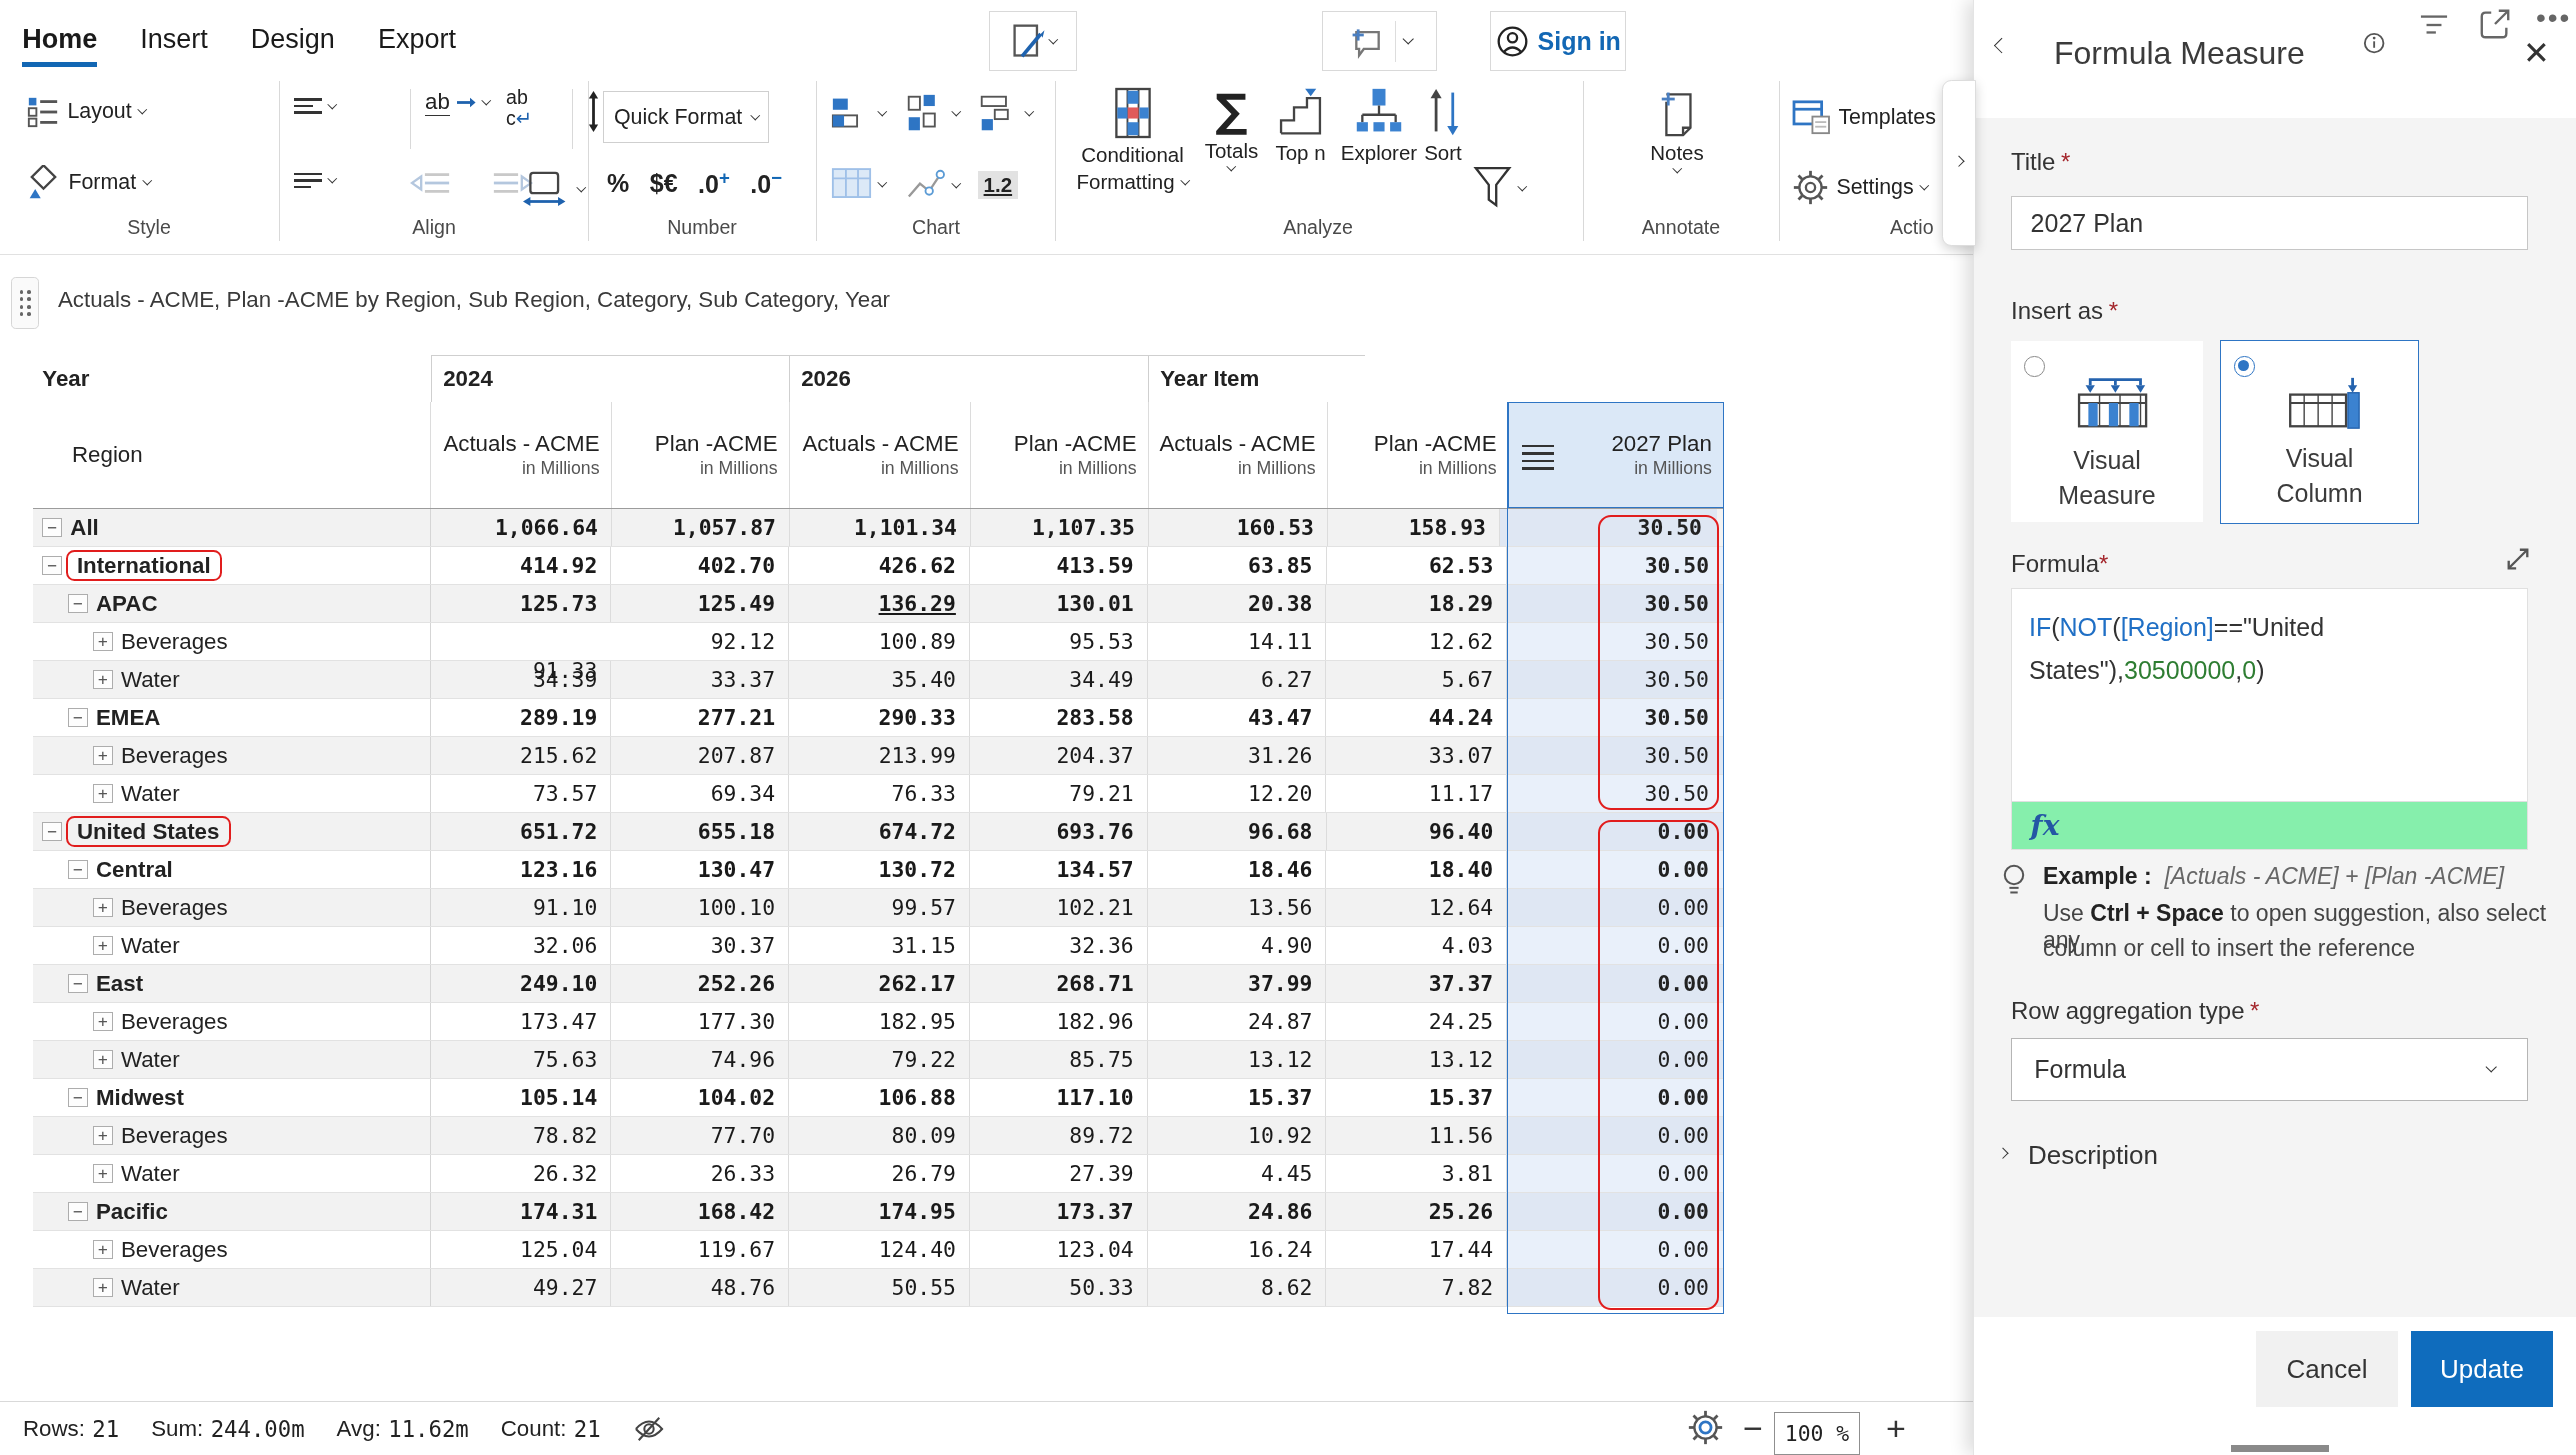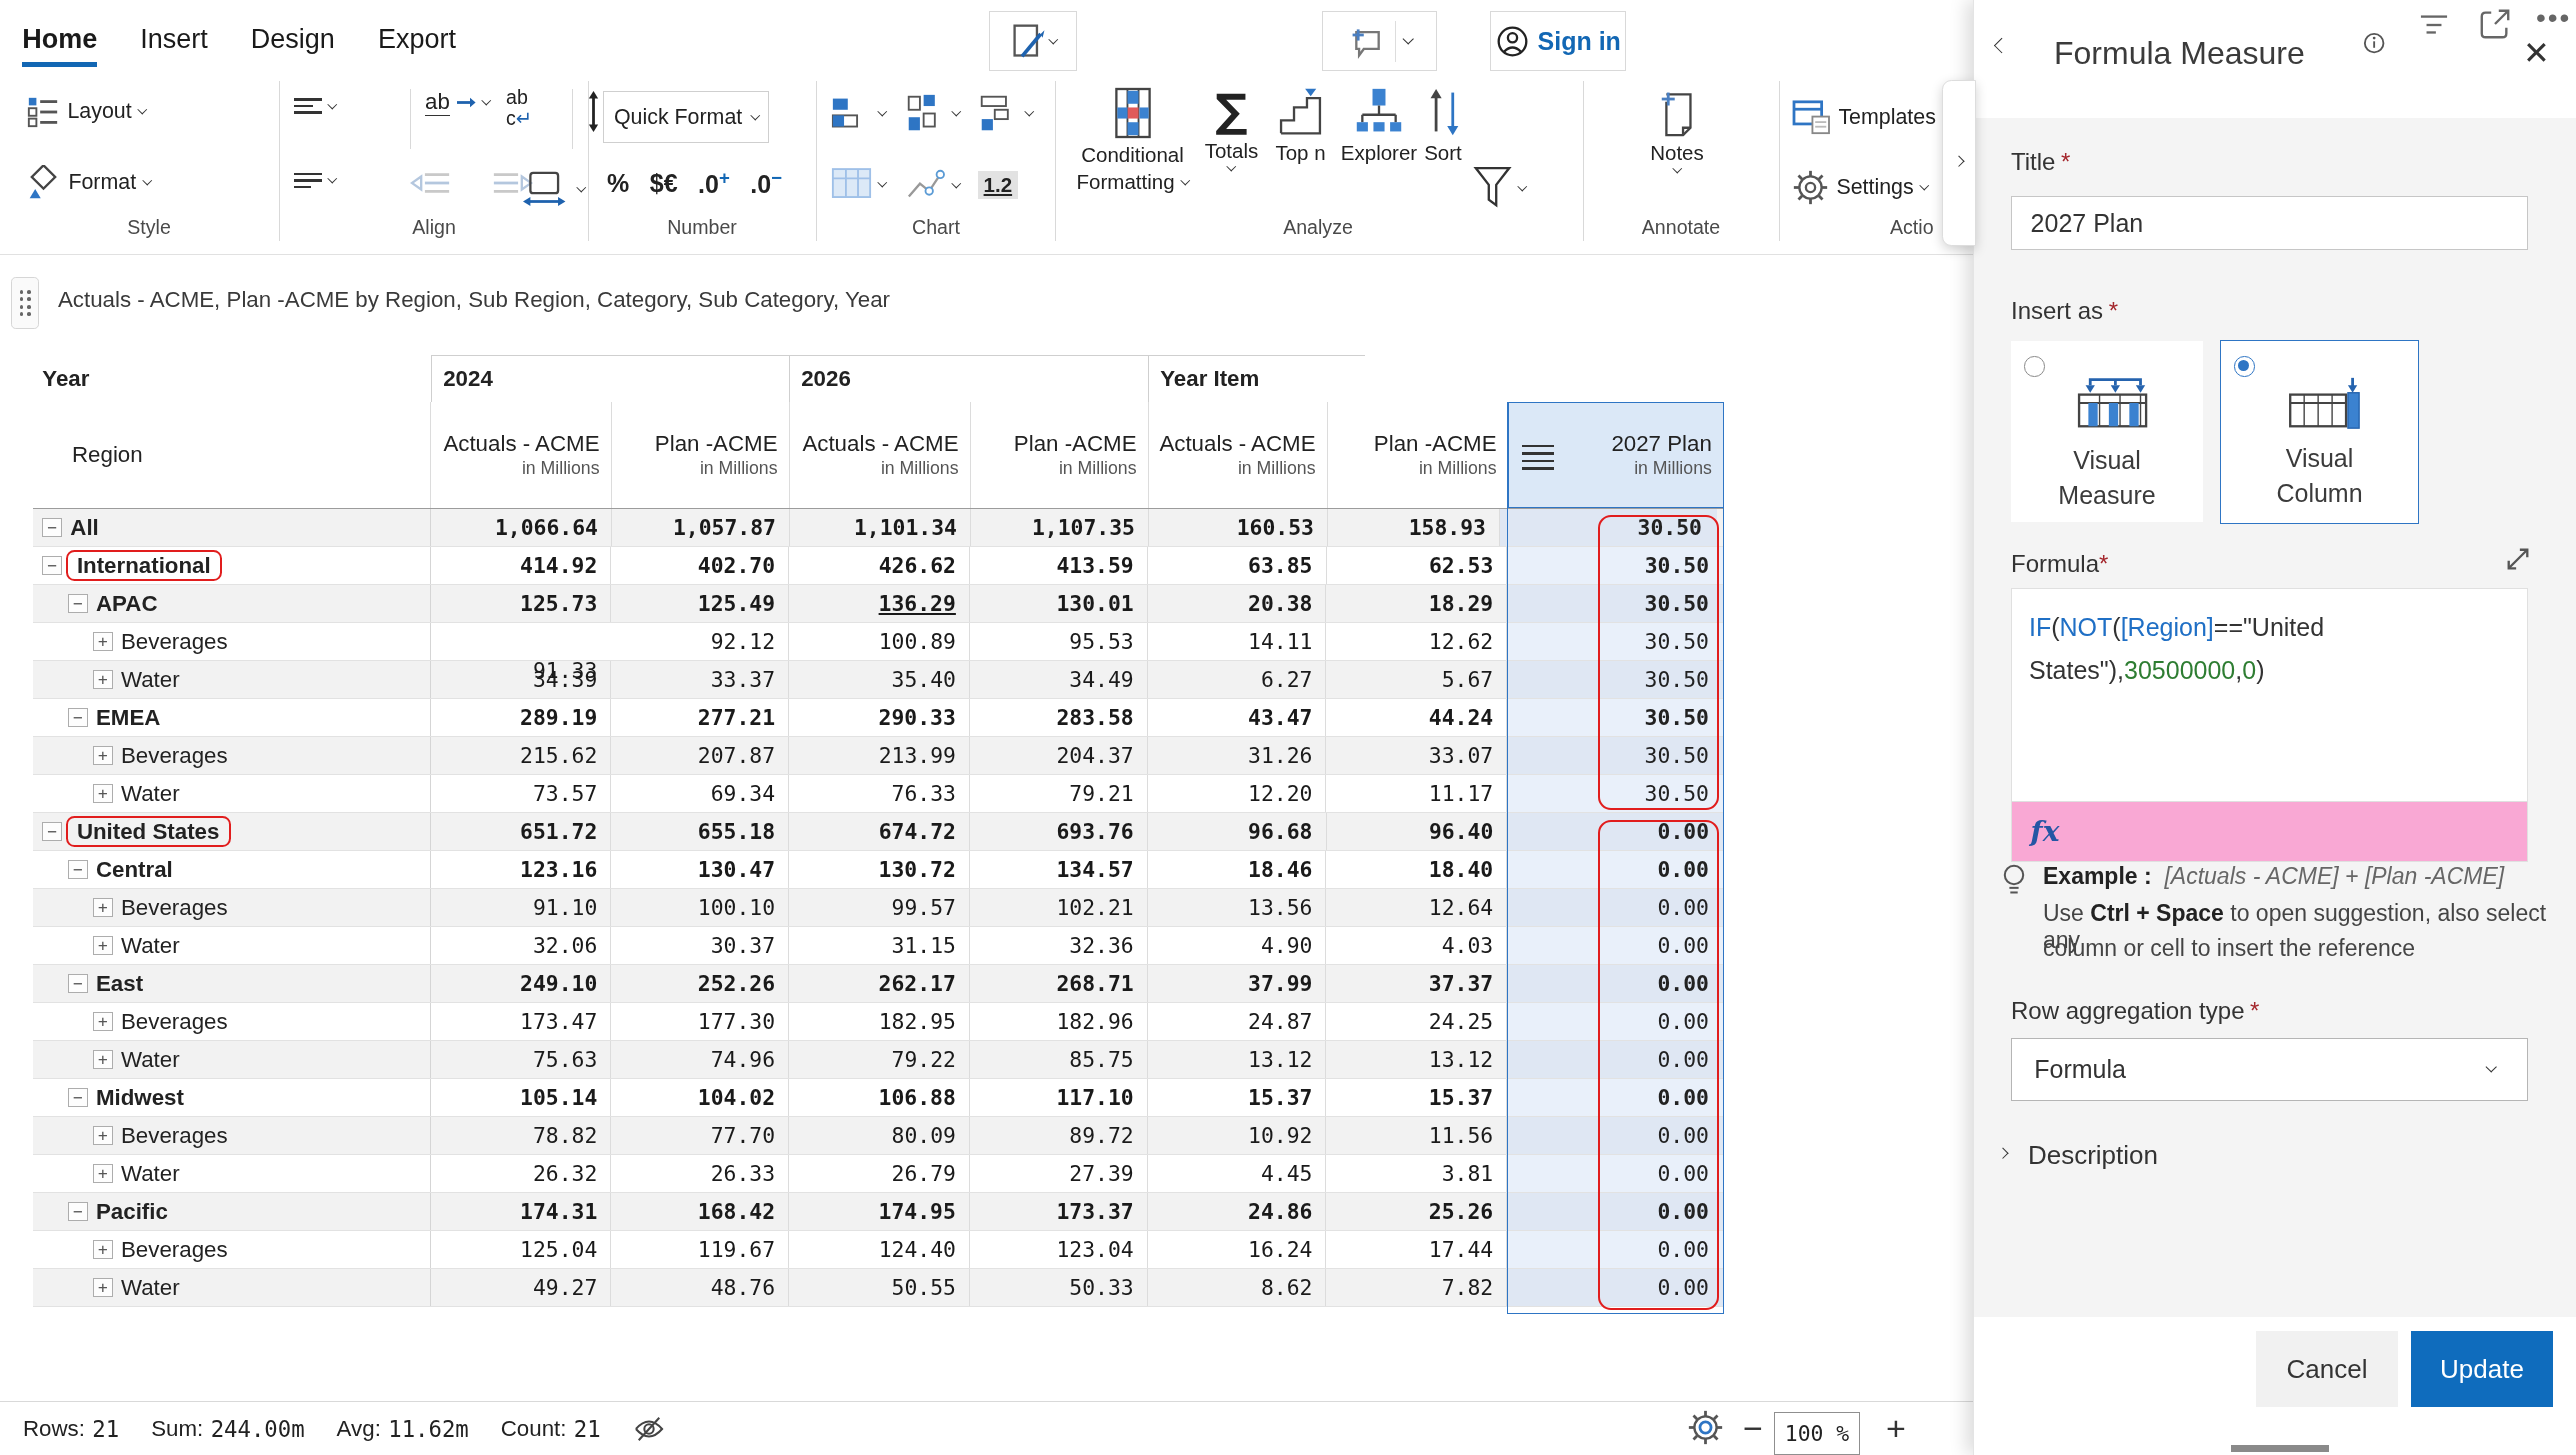--- a/index.html
+++ b/index.html
@@ -67,21 +67,21 @@
   .ptitle{position:absolute;left:80px;top:35px;font-size:32px;color:#3b3b3b}
   .flabel{position:absolute;font-size:24px;color:#333}
   .star{color:#a4262c;margin-left:5.6px}
   .tinput{position:absolute;left:37px;top:196px;width:517px;height:54px;background:#fff;border:0.9px solid #c6c6c6;display:flex;align-items:center;padding-left:18.6px;font-size:25px;color:#333}
   .card{position:absolute;background:#fff;display:flex;flex-direction:column;align-items:center;cursor:pointer}
   .card .cl{font-size:25px;color:#3b3b3b;line-height:35px}
   .radio{position:absolute;left:13px;top:15px;width:20.5px;height:20.5px;border:1.9px solid #8a8a8a;border-radius:50%}
   .radio.sel{border-color:#2e75c4}
   .radio.sel::after{content:"";position:absolute;left:2.8px;top:2.8px;width:11.2px;height:11.2px;background:#2e75c4;border-radius:50%}
   .editor{position:absolute;left:37px;top:588px;width:517px;height:214px;background:#fff;border:0.9px solid #e0e0e0;padding:17px 17px;font-size:25px;line-height:43px}
-  .fxbar{position:absolute;left:37px;top:802px;width:517px;height:60px;background:#f9a8d4;border:0.9px solid #e0e0e0;border-top:none;display:flex;align-items:center;padding-left:18.6px}
+  .fxbar{position:absolute;left:37px;top:802px;width:517px;height:48px;background:#86efac;border:0.9px solid #e0e0e0;border-top:none;display:flex;align-items:center;padding-left:18.6px}
   .fx{font-family:"DejaVu Serif",serif;font-style:italic;font-weight:bold;color:#2456a4;font-size:28px}
   .tok-kw{color:#1f6fc5}.tok-num{color:#2e7d32}.tok-plain{color:#333}
   .ex{position:absolute;left:69px;font-size:23px;color:#444}
   .exf{font-style:italic;color:#666}
   .selbox{position:absolute;left:37px;top:1035px;width:517px;height:63px;background:#fff;border:0.9px solid #b5b5b5;display:flex;align-items:center;padding-left:22.3px;font-size:25px;color:#333;cursor:pointer}
   .btn{position:absolute;top:1331px;height:76px;display:flex;align-items:center;justify-content:center;font-size:26px;cursor:pointer}
   .btn.cancel{left:282px;width:142px;background:#f1f1f1;color:#333}
   .btn.update{left:437px;width:142px;background:#0f6cbd;color:#fff}
   .grip{position:absolute;left:257px;top:1445px;width:98px;height:7.4px;background:#8a8a8a}
   svg{display:block}

